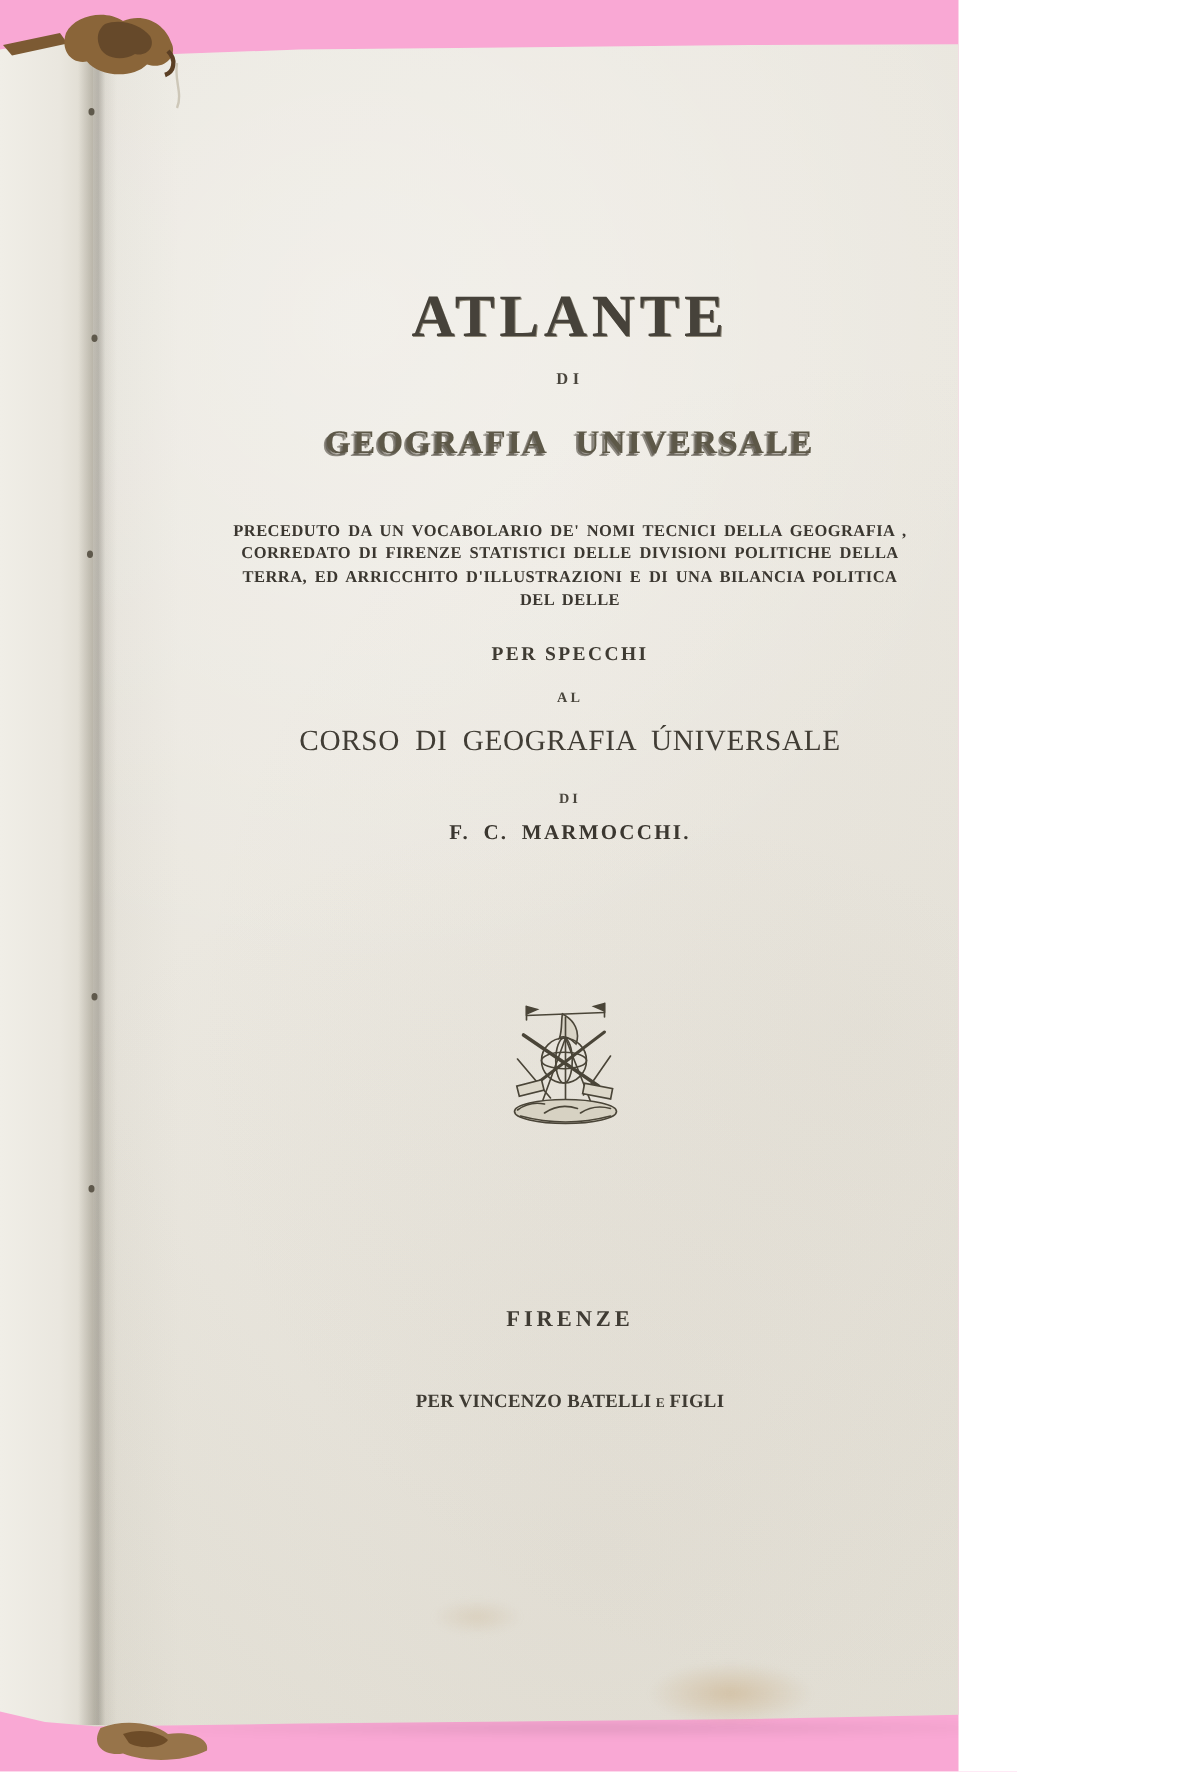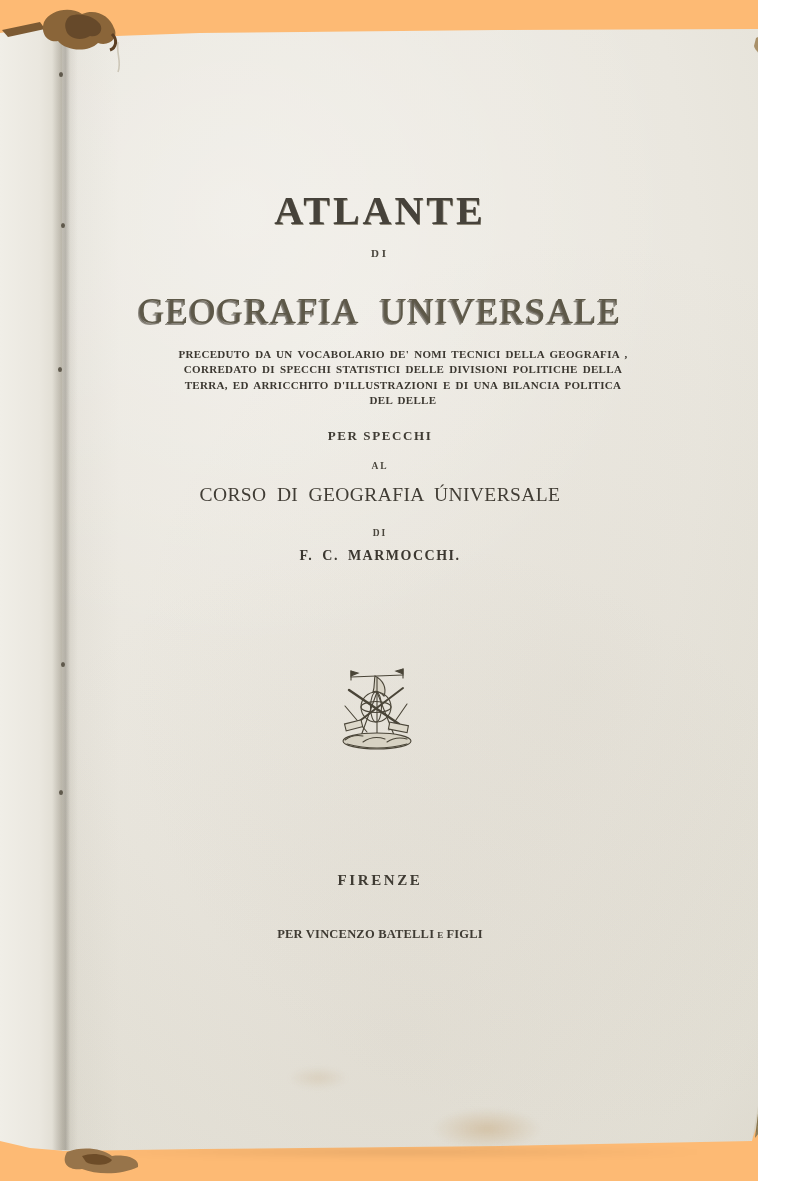--- a/index.html
+++ b/index.html
@@ -1,19 +1,19 @@
 <!DOCTYPE html>
 <html><head>
 <meta charset="utf-8">
 <style>
   html, body { margin: 0; padding: 0; background: #ffffff; }
   .canvas {
     position: relative;
-    width: 758px; height: 1181px;
-    background: #fdba74;
+    width: 639px; height: 1181px;
+    background: #f9a8d4;
     overflow: hidden;
     font-family: "Liberation Serif", "DejaVu Serif", serif;
   }
 
   
   .left-page {
     position: absolute; left: 0; top: 0; width: 72px; height: 1181px;
     clip-path: polygon(0px 33px, 40px 27px, 64px 31px, 68px 600px, 66px 1151px, 30px 1148px, 0px 1141px);
     background: linear-gradient(90deg, #f0eee7 0%, #eae7df 55%, #dcd8cd 88%, #ccc7bb 100%);
   }
@@ -83,23 +83,23 @@
 
   
   .frag { position: absolute; z-index: 7; }
 
   
   .text-col { position: absolute; left: 70px; top: 0; width: 620px; height: 1181px; z-index: 8; color: #3f3b33; }
   .line { position: absolute; left: 0; width: 100%; text-align: center; white-space: nowrap; line-height: 1.05; }
 
   .t-title   { top: 190px; font-size: 40px; font-weight: 700; letter-spacing: 3px; color: #46423a; text-shadow: 0.6px 0.6px 0 #908a7b; }
   .t-di-up   { top: 248px; font-size: 11px; font-weight: 700; letter-spacing: 3px; color: #4a463d; }
-  .t-series  { top: 293px; font-size: 36px; font-weight: 400; letter-spacing: 1.5px; word-spacing: 12px;
+  .t-series  { top: 283px; font-size: 22px; font-weight: 700; letter-spacing: 1.5px; word-spacing: 12px;
                color: #5d5848; text-shadow: -2px 2px 0 rgba(64,58,47,0.55), -1px 1px 0 rgba(64,58,47,0.45); }
-  .t-desc    { top: 347px; font-size: 11px; font-weight: 700; letter-spacing: 0.3px; word-spacing: 2px; line-height: 15.4px; color: #3b3730; padding-left: 23px; }
+  .t-desc    { top: 347px; font-size: 11px; font-weight: 700; letter-spacing: 0.3px; word-spacing: 2px; line-height: 15.4px; color: #3b3730; }
   .t-desc div { width: 100%; text-align: center; }
   .t-per     { top: 429px; font-size: 13px; font-weight: 600; letter-spacing: 1.6px; }
   .t-al      { top: 462px; font-size: 9.5px; font-weight: 700; letter-spacing: 2px; color: #4a463d; }
   .t-course  { top: 485px; font-size: 19.5px; font-weight: 400; letter-spacing: 0.4px; word-spacing: 5px; color: #413d35; }
   .t-di-lo   { top: 529px; font-size: 9.5px; font-weight: 700; letter-spacing: 2px; color: #4a463d; }
   .t-author  { top: 549px; font-size: 14px; font-weight: 700; letter-spacing: 1.5px; word-spacing: 4px; color: #3b3730; }
   .t-city    { top: 873px; font-size: 15px; font-weight: 700; letter-spacing: 2.6px; }
   .t-pub     { top: 928px; font-size: 12.5px; font-weight: 700; letter-spacing: 0.2px; }
   .t-pub .small-e { font-size: 9px; margin: 0 3px; vertical-align: baseline; }
   .t-year    { top: 919px; font-size: 13px; font-weight: 600; letter-spacing: 1px; }
@@ -145,21 +145,21 @@
   </svg>
 
   <div class="text-col">
 
     <div class="line t-title">ATLANTE</div>
     <div class="line t-di-up">DI</div>
     <div class="line t-series">GEOGRAFIA UNIVERSALE</div>
 
     <div class="line t-desc">
       <div>PRECEDUTO DA UN VOCABOLARIO DE' NOMI TECNICI DELLA GEOGRAFIA ,</div>
-      <div>CORREDATO DI SPECCHI STATISTICI DELLE DIVISIONI POLITICHE DELLA</div>
+      <div>CORREDATO DI FIRENZE STATISTICI DELLE DIVISIONI POLITICHE DELLA</div>
       <div>TERRA, ED ARRICCHITO D'ILLUSTRAZIONI E DI UNA BILANCIA POLITICA</div>
       <div>DEL DELLE</div>
     </div>
 
     <div class="line t-per">PER SPECCHI</div>
     <div class="line t-al">AL</div>
     <div class="line t-course">CORSO DI GEOGRAFIA ÚNIVERSALE</div>
     <div class="line t-di-lo">DI</div>
     <div class="line t-author">F. C. MARMOCCHI.</div>
 

